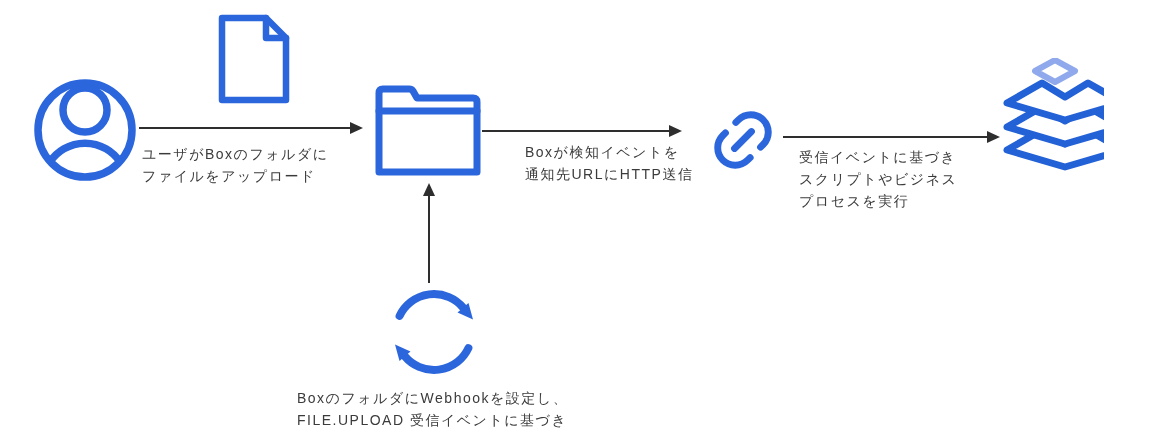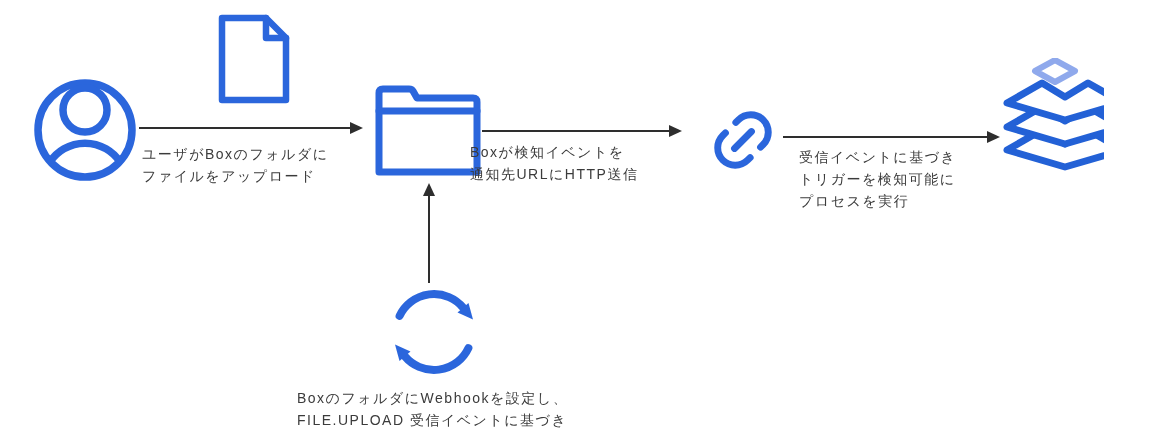--- a/index.html
+++ b/index.html
@@ -131,21 +131,21 @@
     </svg>
   </div>
 
   <div class="arrow-h" style="left:139px; top:127px; width:212px;"></div>
   <div class="arrow-h" style="left:482px; top:130px; width:188px;"></div>
   <div class="arrow-h" style="left:783px; top:136px; width:205px;"></div>
   <div class="arrow-v" style="left:428px; top:195px; height:88px;"></div>
 
   <div class="label" style="left:142px; top:143px;">ユーザがBoxのフォルダに
 ファイルをアップロード</div>
-  <div class="label" style="left:470px; top:141px;">Boxが検知イベントを
+  <div class="label" style="left:525px; top:141px;">Boxが検知イベントを
 通知先URLにHTTP送信</div>
   <div class="label" style="left:799px; top:146px;">受信イベントに基づき
-トリガーを検知可能に
+スクリプトやビジネス
 プロセスを実行</div>
   <div class="label" style="left:297px; top:387px;">BoxのフォルダにWebhookを設定し、
 FILE.UPLOAD 受信イベントに基づき</div>
 
 </div>
 
 </body></html>

